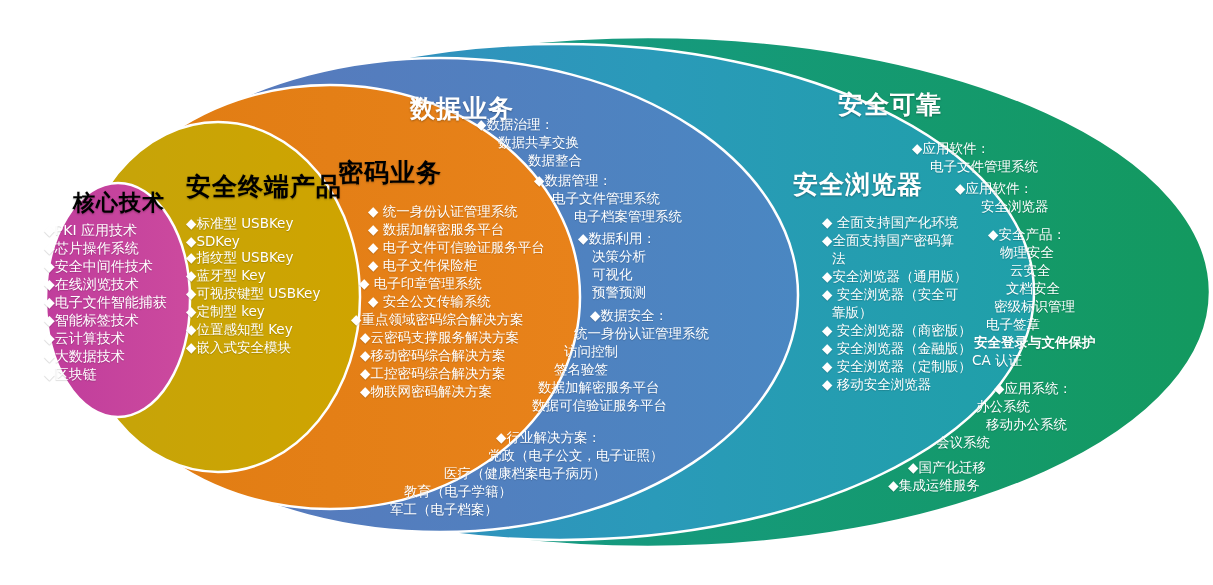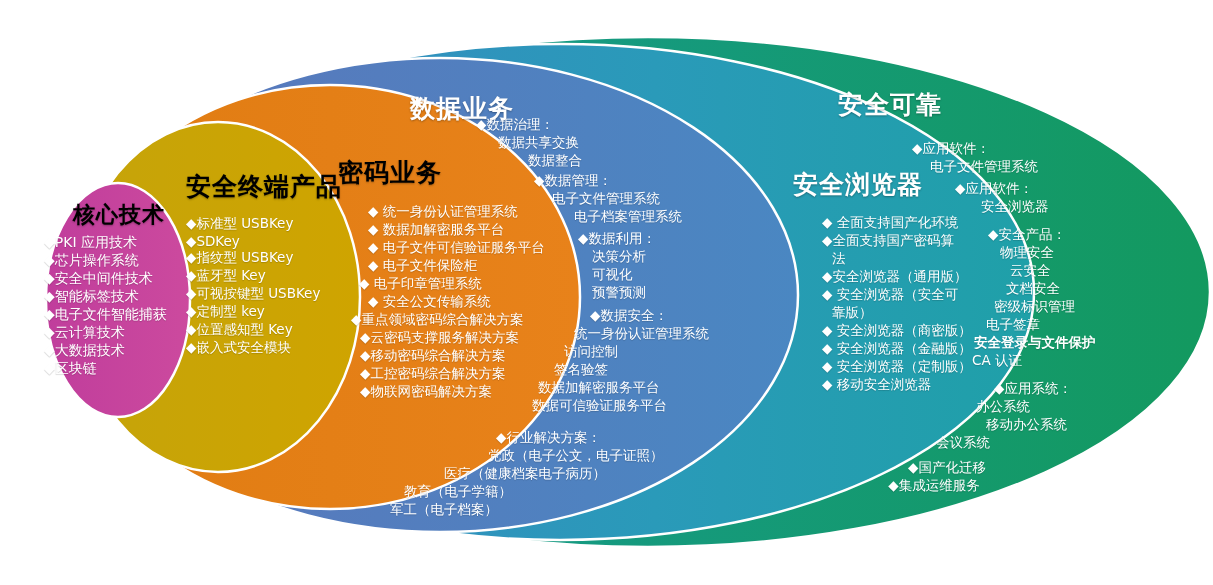--- a/index.html
+++ b/index.html
@@ -56,28 +56,29 @@
     </defs>
 
     <ellipse cx="648" cy="292" rx="562" ry="255" fill="url(#gReliable)" stroke="#ffffff" stroke-width="2.5"></ellipse>
     <ellipse cx="560" cy="292" rx="474" ry="248" fill="url(#gBrowser)" stroke="#ffffff" stroke-width="2.5"></ellipse>
     <ellipse cx="440" cy="295" rx="358" ry="237" fill="url(#gData)" stroke="#ffffff" stroke-width="2.5"></ellipse>
     <ellipse cx="330" cy="297" rx="250" ry="212" fill="url(#gCrypto)" stroke="#ffffff" stroke-width="2.5"></ellipse>
     <ellipse cx="218" cy="297" rx="142" ry="175" fill="url(#gTerm)" stroke="#ffffff" stroke-width="2.5"></ellipse>
     <ellipse cx="118" cy="300" rx="72" ry="117" fill="url(#gCore)" stroke="#ffffff" stroke-width="2.5"></ellipse>
   </svg>
 
-  <div class="grp" style="left:44px;top:200px;width:160px;">
+  <div class="grp" style="left:44px;top:188px;width:160px;">
     <div class="hd hd-core" style="text-align:center;width:150px;">核心技术</div>
     <div style="margin-top:4px;">
       <div class="row it-core"><span>◆</span><span>PKI 应用技术</span></div>
       <div class="row it-core"><span>◆</span><span>芯片操作系统</span></div>
       <div class="row it-core"><span>◆</span><span>安全中间件技术</span></div>
+      <div class="row it-core"><span>◆</span><span>在线浏览技术</span></div>
+      <div class="row it-core"><span>◆</span><span>电子文件智能捕获</span></div>
       <div class="row it-core"><span>◆</span><span>智能标签技术</span></div>
-      <div class="row it-core"><span>◆</span><span>电子文件智能捕获</span></div>
       <div class="row it-core"><span>◆</span><span>云计算技术</span></div>
       <div class="row it-core"><span>◆</span><span>大数据技术</span></div>
       <div class="row it-core"><span>◆</span><span>区块链</span></div>
     </div>
   </div>
 
   <div class="grp" style="left:186px;top:170px;width:170px;">
     <div class="hd" style="text-align:left;">安全终端产品</div>
     <div style="margin-top:12px;">
       <div class="row it"><span>◆</span><span>标准型 USBKey</span></div>

